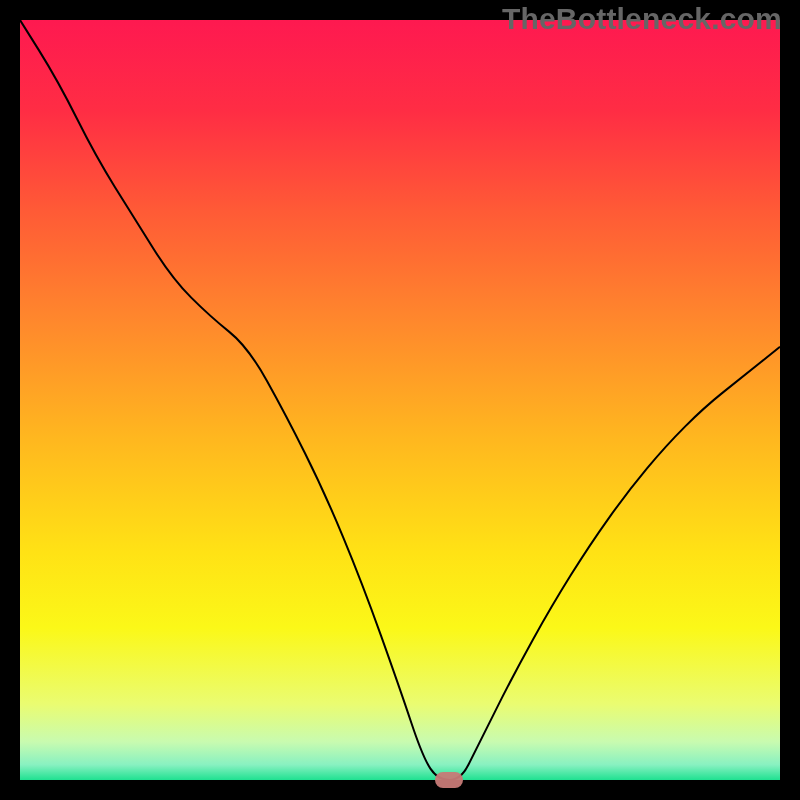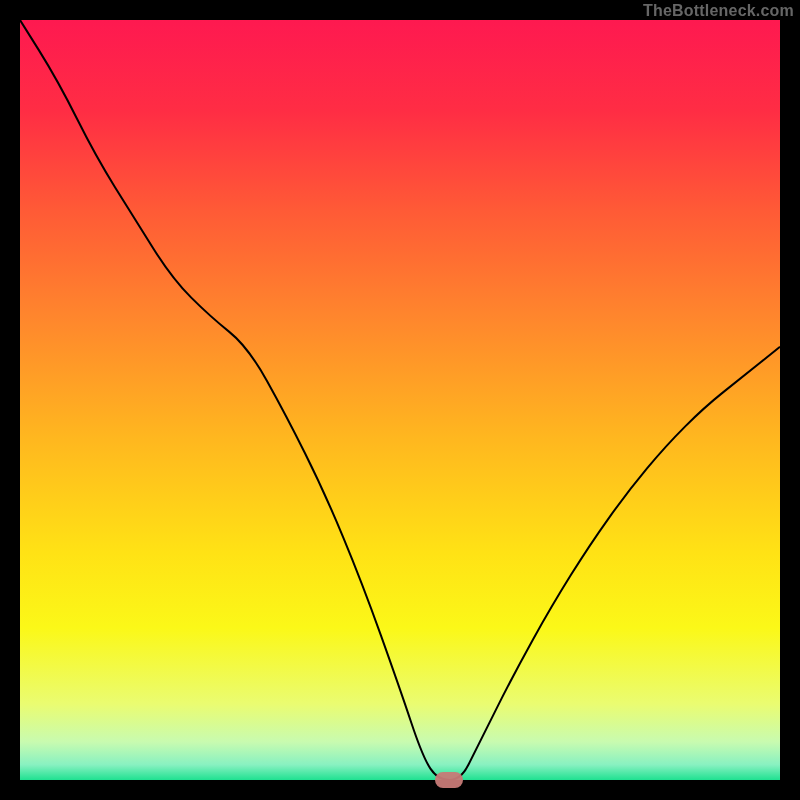--- a/index.html
+++ b/index.html
@@ -12,23 +12,23 @@
   }
   .frame {
     position: relative;
     width: 800px;
     height: 800px;
     background: #000;
   }
   .watermark {
     position: absolute;
     top: 2px;
-    right: 6px;
+    right: 18px;
     font-family: Arial, Helvetica, sans-serif;
-    font-size: 16px;
+    font-size: 30px;
     font-weight: 600;
     color: #666;
     letter-spacing: 0.2px;
     z-index: 10;
   }
   svg.plot {
     position: absolute;
     left: 20px;
     top: 20px;
     width: 760px;

